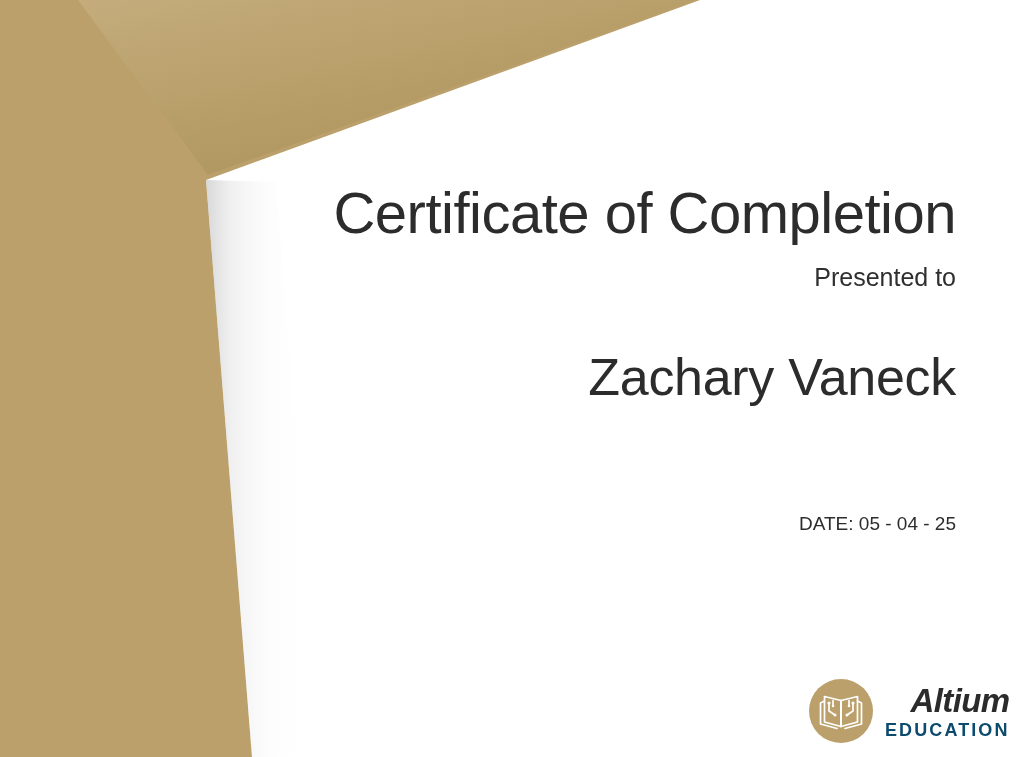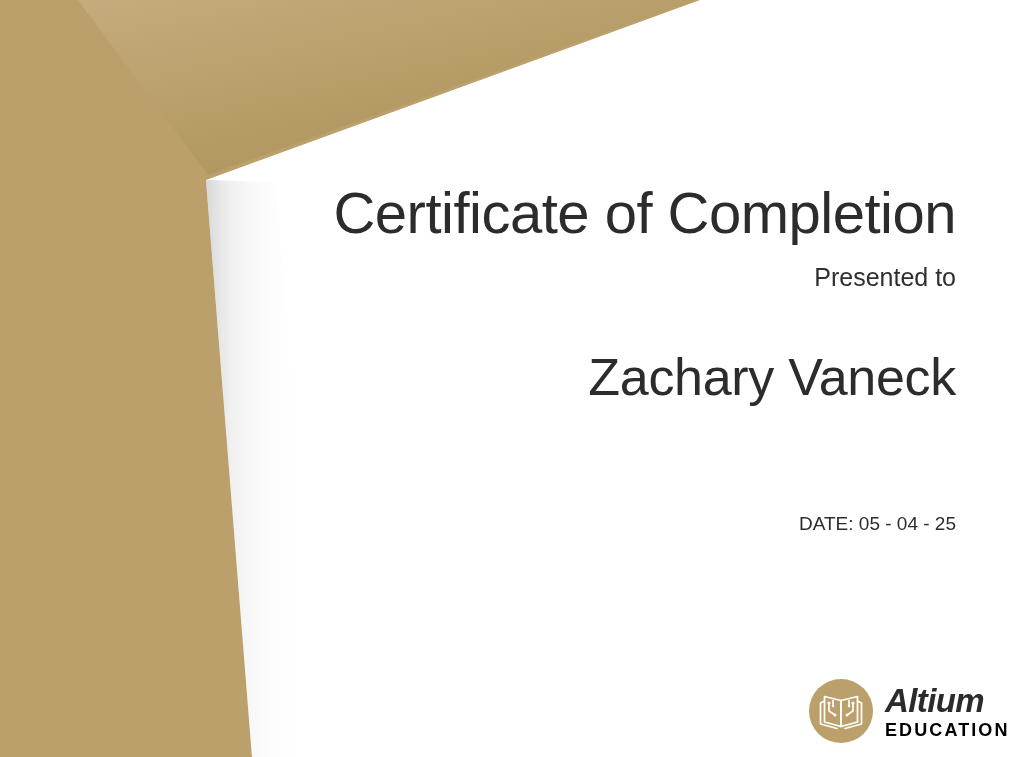--- a/index.html
+++ b/index.html
@@ -112,34 +112,35 @@
   .logo-mark {
     width: 66px;
     height: 66px;
     flex: 0 0 auto;
   }
   .logo-words {
     display: flex;
     flex-direction: column;
     justify-content: center;
     line-height: 1;
+    align-items: flex-end;
   }
   .logo-altium {
     font-size: 33px;
     font-weight: bold;
     font-style: italic;
     letter-spacing: -0.6px;
     color: #2b2b2b;
     line-height: 1;
   }
   .logo-education {
     font-size: 18px;
     font-weight: bold;
     letter-spacing: 2.1px;
-    color: #000000;
+    color: #0c4a6e;
     line-height: 1;
     margin-top: 4px;
   }
 </style>
 </head>
 <body>
 
 <div id="certificate">
 
   <svg id="bg-layer" viewBox="0 0 1024 757" width="1024" height="757" preserveAspectRatio="none" aria-hidden="true">

